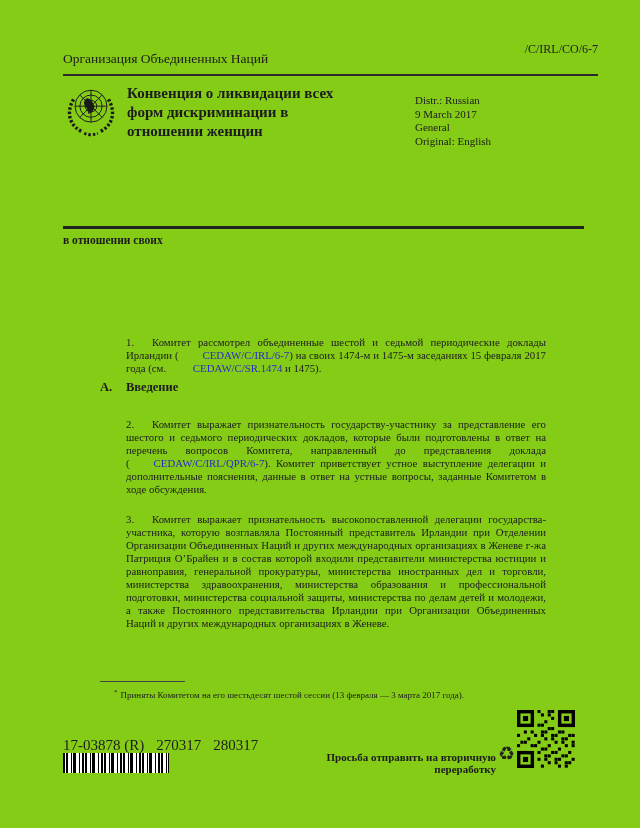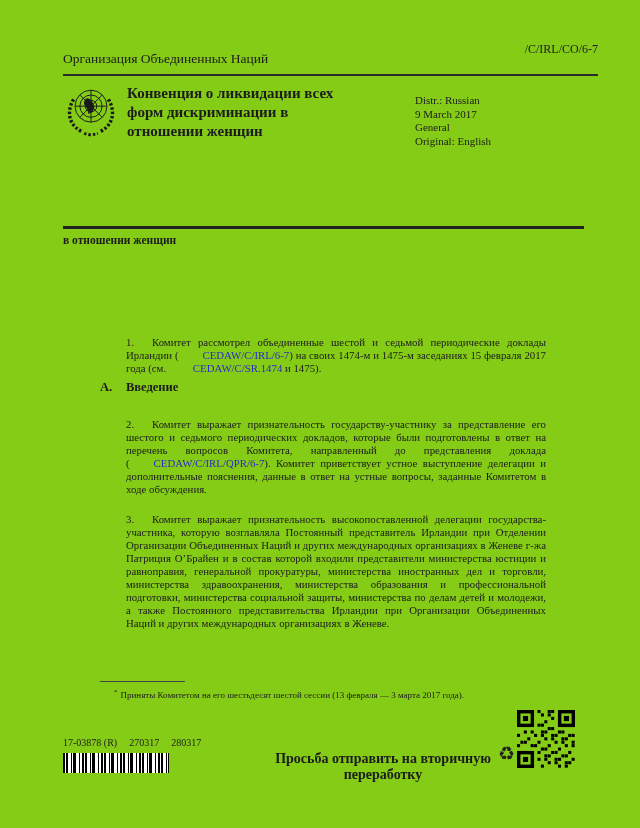--- a/index.html
+++ b/index.html
@@ -28,29 +28,29 @@
   .p3{top:502px;}
   .pnum{display:inline-block;width:26px;}
   .link{color:#2a2ac9;text-decoration:none;cursor:pointer;padding-left:24px;}
   .section-h{position:absolute;left:100px;top:380px;font-size:12.5px;font-weight:bold;}
   .sec-letter{display:inline-block;width:26px;}
   
   .fn-rule{position:absolute;left:100px;top:681px;width:85px;height:1px;background:#444;}
   .footnote{position:absolute;left:100px;top:687px;width:445px;font-size:9px;line-height:11px;text-indent:14px;}
   .footnote sup{font-size:7px;margin-right:3px;}
   
-  .job-line{position:absolute;left:63px;top:737px;font-size:10px;}
+  .job-line{position:absolute;left:63px;top:737px;font-size:15px;}
   .job-line .gap{margin-left:12px;}
   .barcode{
     position:absolute;left:63px;top:753px;width:106px;height:20px;
     background:repeating-linear-gradient(90deg,
       #000 0 2px,#fff 2px 3px,#000 3px 5px,#fff 5px 8px,#000 8px 9px,
       #fff 9px 10px,#000 10px 13px,#fff 13px 16px,#000 16px 17px,#fff 17px 19px);
   }
-  .recycle-note{position:absolute;left:270px;top:751px;width:226px;font-size:14px;font-weight:bold;text-align:center;}
+  .recycle-note{position:absolute;left:270px;top:751px;width:226px;font-size:11px;font-weight:bold;text-align:right;}
   .recycle-icon{position:absolute;left:498px;top:742px;font-size:19px;font-family:"DejaVu Sans",sans-serif;color:#222;}
   .qr{position:absolute;left:517px;top:707px;}
 </style>
 </head>
 <body>
 
 <div class="page">
 
   <div class="org-name">Организация Объединенных Наций</div>
   <div class="doc-symbol">
@@ -78,21 +78,21 @@
 
   <div class="distr">
     <div>Distr.: Russian</div>
     <div>9 March 2017</div>
     <div>General</div>
     <div>Original: English</div>
   </div>
 
   <div class="rule-mid"></div>
   <div class="committee">
-    <div>в отношении женщин</div>
+    <div>в отношении своих</div>
   </div>
 
 
   <p class="para p1"><span class="pnum">1.</span><span>Комитет рассмотрел объединенные шестой и седьмой периодические доклады Ирландии (</span><a class="link">CEDAW/C/IRL/6-7</a><span>) на своих 1474-м и 1475-м заседаниях 15 февраля 2017 года (см. </span><a class="link">CEDAW/C/SR.1474</a><span> и 1475).</span></p>
 
   <div class="section-h"><span class="sec-letter">A.</span><span>Введение</span></div>
 
   <p class="para p2"><span class="pnum">2.</span><span>Комитет выражает признательность государству-участнику за представление его шестого и седьмого периодических докладов, которые были подготовлены в ответ на перечень вопросов Комитета, направленный до представления доклада (</span><a class="link">CEDAW/C/IRL/QPR/6-7</a><span>). Комитет приветствует устное выступление делегации и дополнительные пояснения, данные в ответ на устные вопросы, заданные Комитетом в ходе обсуждения.</span></p>
 
   <p class="para p3"><span class="pnum">3.</span><span>Комитет выражает признательность высокопоставленной делегации государства-участника, которую возглавляла Постоянный представитель Ирландии при Отделении Организации Объединенных Наций и других международных организациях в Женеве г-жа Патриция О’Брайен и в состав которой входили представители министерства юстиции и равноправия, генеральной прокуратуры, министерства иностранных дел и торговли, министерства здравоохранения, министерства образования и профессиональной подготовки, министерства социальной защиты, министерства по делам детей и молодежи, а также Постоянного представительства Ирландии при Организации Объединенных Наций и других международных организациях в Женеве.</span></p>

